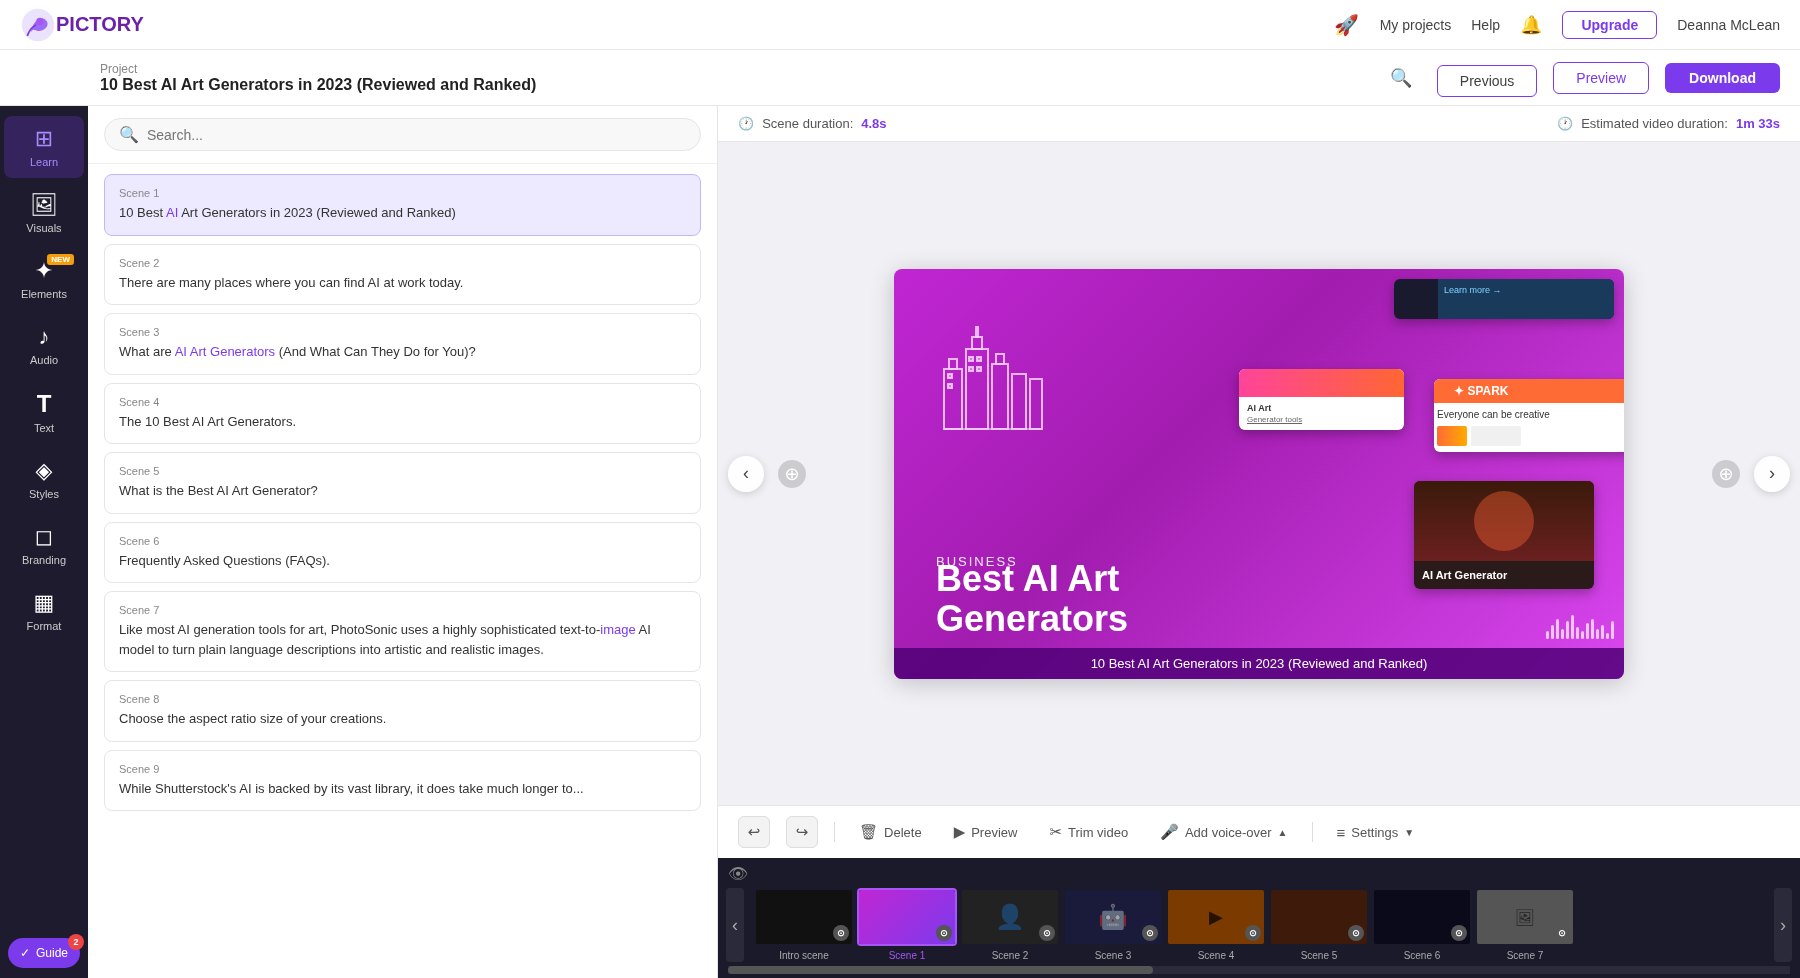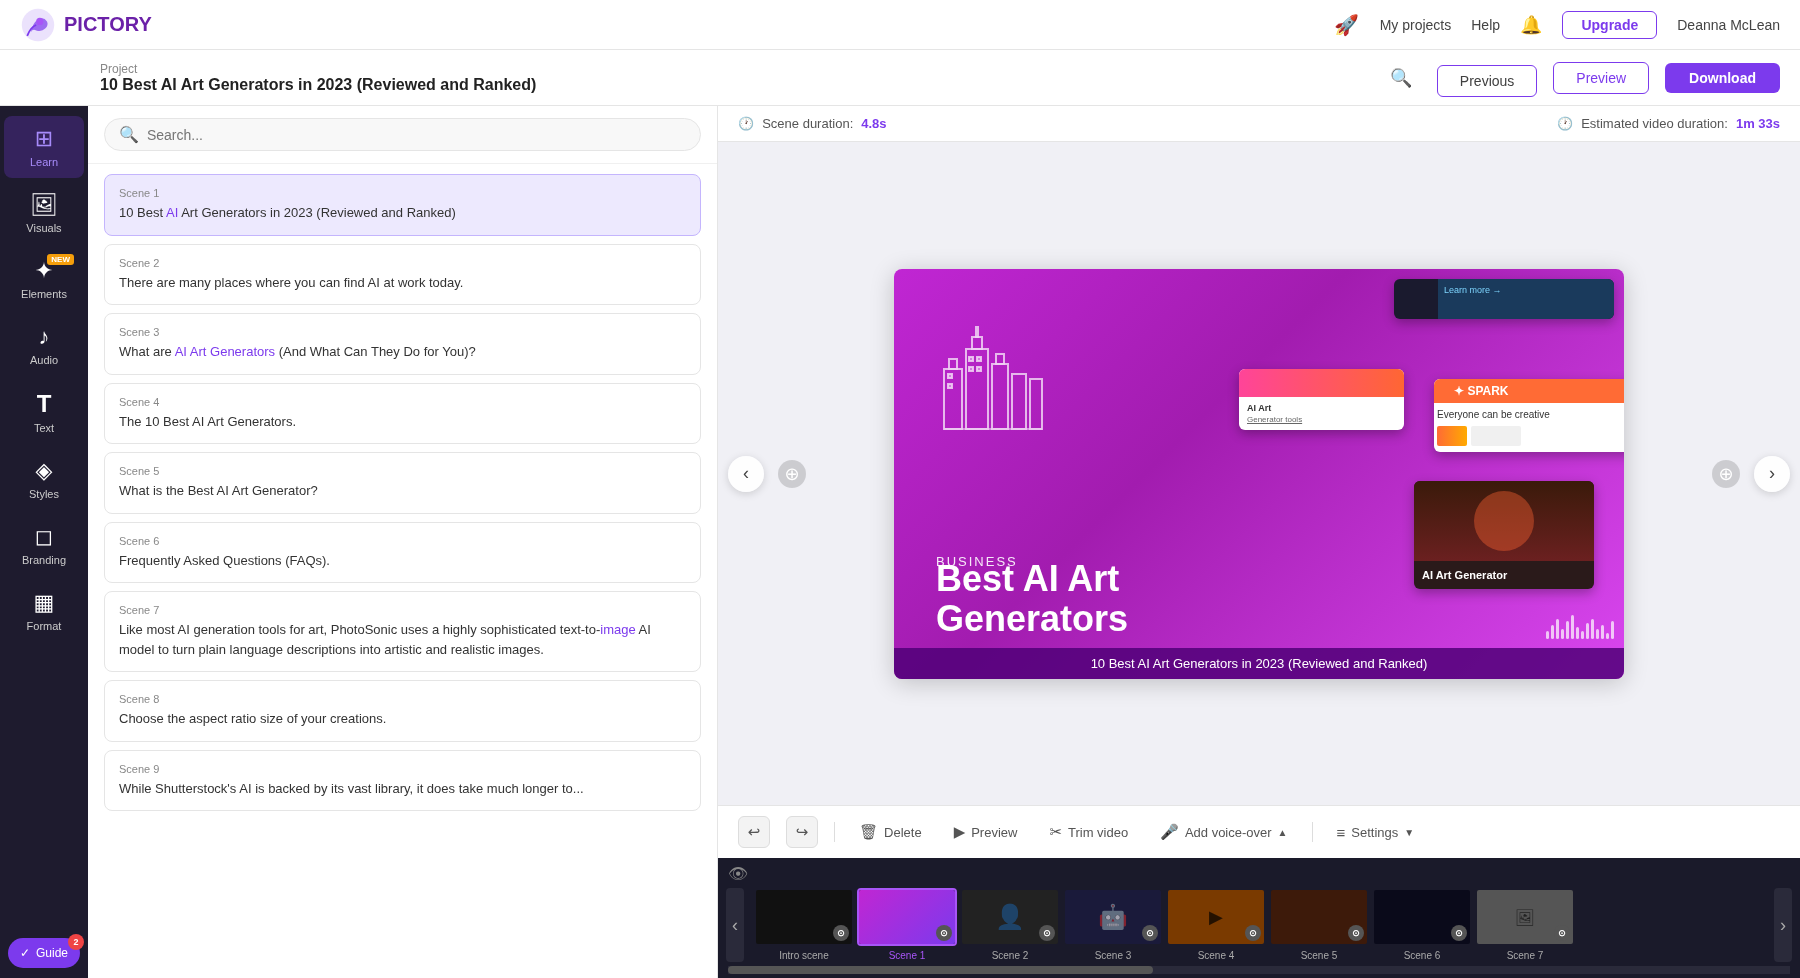--- a/index.html
+++ b/index.html
@@ -10,21 +10,21 @@
       background: #fff;
       height: 50px;
       display: flex;
       align-items: center;
       padding: 0 20px;
       border-bottom: 1px solid #e5e5e5;
       gap: 20px;
       flex-shrink: 0;
     }
     .logo {
-      display: flex; align-items: center; gap: 8px; font-weight: 700; font-size: 20px; color: #6b21a8;
+      display: flex; align-items: center; font-weight: 700; font-size: 20px; color: #6b21a8;
     }
     .logo-icon { width: 36px; height: 36px; }
     .nav-spacer { flex: 1; }
     .nav-link { color: #444; font-size: 14px; cursor: pointer; text-decoration: none; }
     .nav-bell { font-size: 18px; color: #444; cursor: pointer; }
     .nav-upgrade {
       border: 1.5px solid #7c3aed; color: #7c3aed; background: transparent;
       padding: 5px 18px; border-radius: 6px; font-size: 14px; cursor: pointer; font-weight: 600;
     }
     .nav-user { font-size: 14px; color: #444; }

